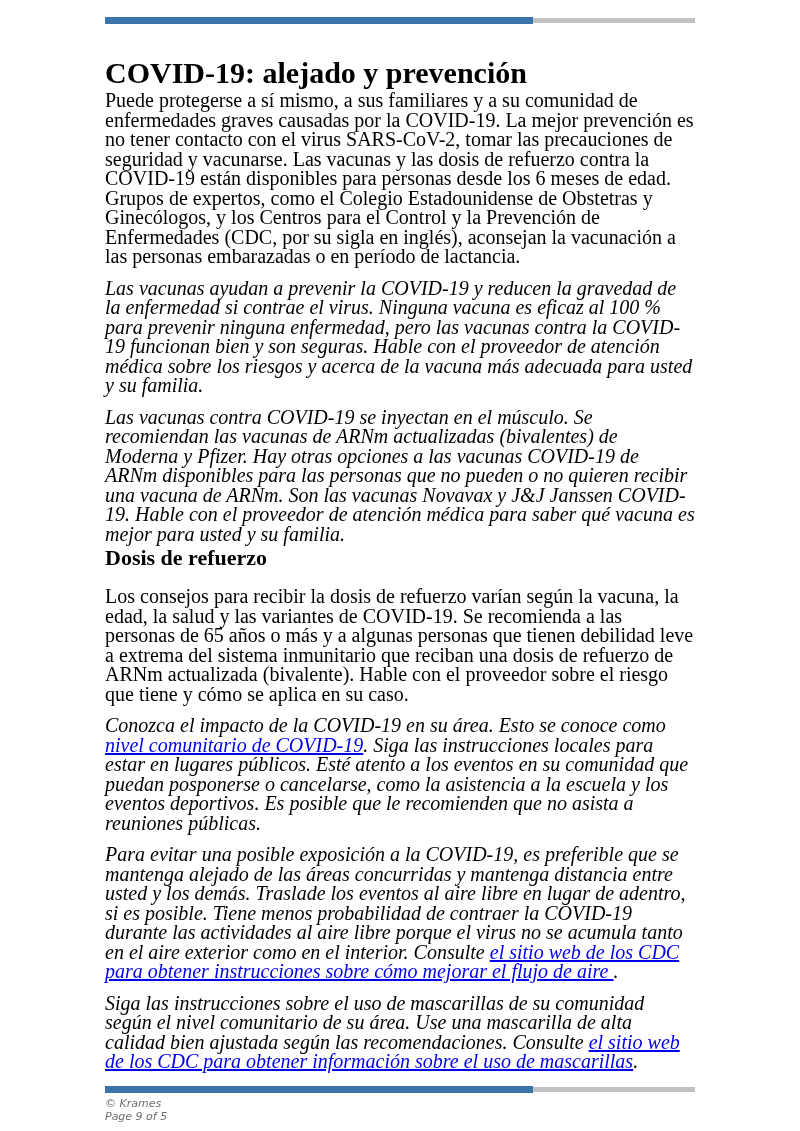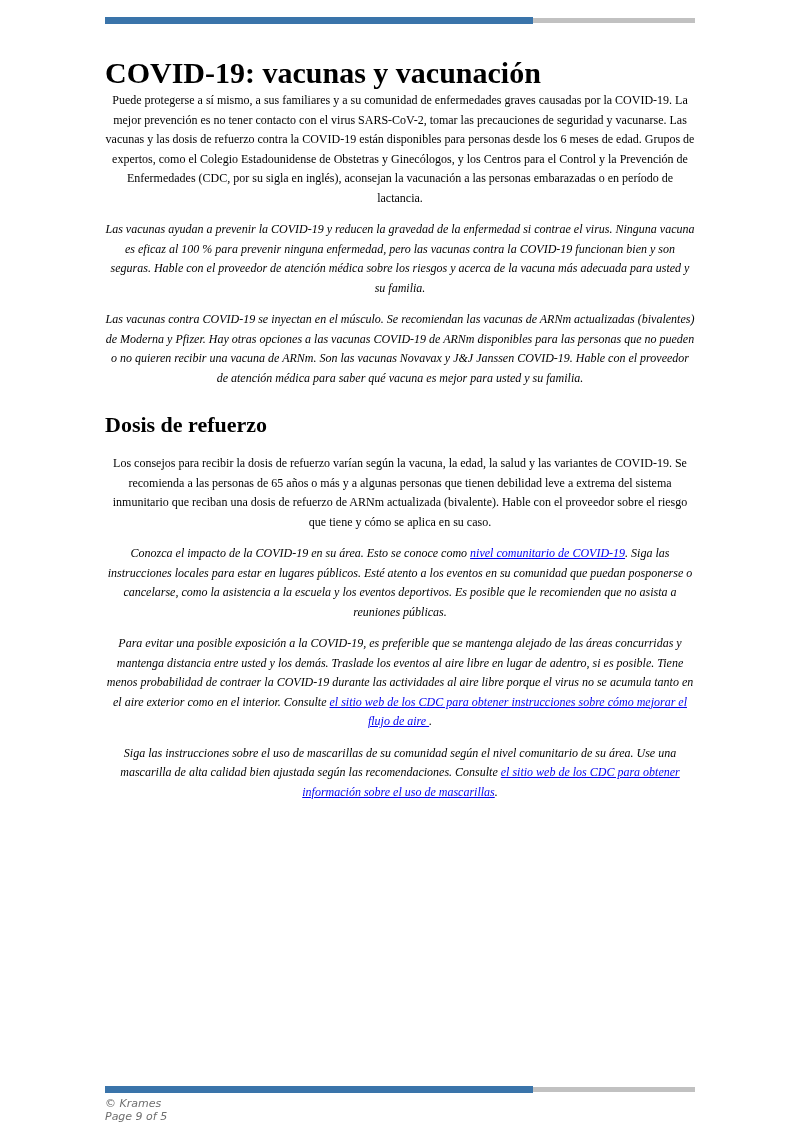--- a/index.html
+++ b/index.html
@@ -40,26 +40,26 @@
     letter-spacing: 0px;
   }
   .content h2 {
     margin: 12px 0 0 0;
     font-size: 22px;
     line-height: 26px;
     font-weight: bold;
   }
   .content p {
     margin: 0;
-    font-size: 12px;
+    font-size: 20px;
     line-height: 19.5px;
-    text-align: center;
+    text-align: left;
   }
   .content p + p { margin-top: 12px; font-style: italic; }
-  .content p + h2 { margin-top: 24px; }
+  .content p + h2 { margin-top: 1px; }
   .content h2 + p { margin-top: 16px; }
 
   a.doc-link { text-decoration: underline; cursor: pointer; }
 
   .footer-row {
     position: absolute;
     left: 105px;
     top: 1097px;
     width: 590px;
     display: flex;
@@ -73,21 +73,21 @@
 <body>
 
 <div class="page">
 
   <div class="rule rule-top">
     <div class="blue" style="background: rgb(58, 116, 170);"></div>
     <div class="gray" style="background: rgb(193, 193, 193);"></div>
   </div>
 
   <div class="content">
-    <h1>COVID-19: vacunas y vacunación</h1>
+    <h1>COVID-19: alejado y prevención</h1>
     <div id="flow">
         <p><span>Puede protegerse a sí mismo, a sus familiares y a su comunidad de enfermedades graves causadas por la COVID-19. La mejor prevención es no tener contacto con el virus SARS-CoV-2, tomar las precauciones de seguridad y vacunarse. Las vacunas y las dosis de refuerzo contra la COVID-19 están disponibles para personas desde los 6 meses de edad. Grupos de expertos, como el Colegio Estadounidense de Obstetras y Ginecólogos, y los Centros para el Control y la Prevención de Enfermedades (CDC, por su sigla en inglés), aconsejan la vacunación a las personas embarazadas o en período de lactancia.</span></p>
         <p><span>Las vacunas ayudan a prevenir la COVID-19 y reducen la gravedad de la enfermedad si contrae el virus. Ninguna vacuna es eficaz al 100 % para prevenir ninguna enfermedad, pero las vacunas contra la COVID-19 funcionan bien y son seguras. Hable con el proveedor de atención médica sobre los riesgos y acerca de la vacuna más adecuada para usted y su familia.</span></p>
         <p><span>Las vacunas contra COVID-19 se inyectan en el músculo. Se recomiendan las vacunas de ARNm actualizadas (bivalentes) de Moderna y Pfizer. Hay otras opciones a las vacunas COVID-19 de ARNm disponibles para las personas que no pueden o no quieren recibir una vacuna de ARNm. Son las vacunas Novavax y J&amp;J Janssen COVID-19. Hable con el proveedor de atención médica para saber qué vacuna es mejor para usted y su familia.</span></p>
         <h2>Dosis de refuerzo</h2>
         <p><span>Los consejos para recibir la dosis de refuerzo varían según la vacuna, la edad, la salud y las variantes de COVID-19. Se recomienda a las personas de 65 años o más y a algunas personas que tienen debilidad leve a extrema del sistema inmunitario que reciban una dosis de refuerzo de ARNm actualizada (bivalente). Hable con el proveedor sobre el riesgo que tiene y cómo se aplica en su caso.</span></p>
         <p><span>Conozca el impacto de la COVID-19 en su área. Esto se conoce como </span><a class="doc-link" href="#" style="color: rgb(0, 0, 238);">nivel comunitario de COVID-19</a><span>. Siga las instrucciones locales para estar en lugares públicos. Esté atento a los eventos en su comunidad que puedan posponerse o cancelarse, como la asistencia a la escuela y los eventos deportivos. Es posible que le recomienden que no asista a reuniones públicas.</span></p>
         <p><span>Para evitar una posible exposición a la COVID-19, es preferible que se mantenga alejado de las áreas concurridas y mantenga distancia entre usted y los demás. Traslade los eventos al aire libre en lugar de adentro, si es posible. Tiene menos probabilidad de contraer la COVID-19 durante las actividades al aire libre porque el virus no se acumula tanto en el aire exterior como en el interior. Consulte </span><a class="doc-link" href="#" style="color: rgb(0, 0, 238);">el sitio web de los CDC para obtener instrucciones sobre cómo mejorar el flujo de aire </a><span>.</span></p>
         <p><span>Siga las instrucciones sobre el uso de mascarillas de su comunidad según el nivel comunitario de su área. Use una mascarilla de alta calidad bien ajustada según las recomendaciones. Consulte </span><a class="doc-link" href="#" style="color: rgb(0, 0, 238);">el sitio web de los CDC para obtener información sobre el uso de mascarillas</a><span>.</span></p>
       </div>

